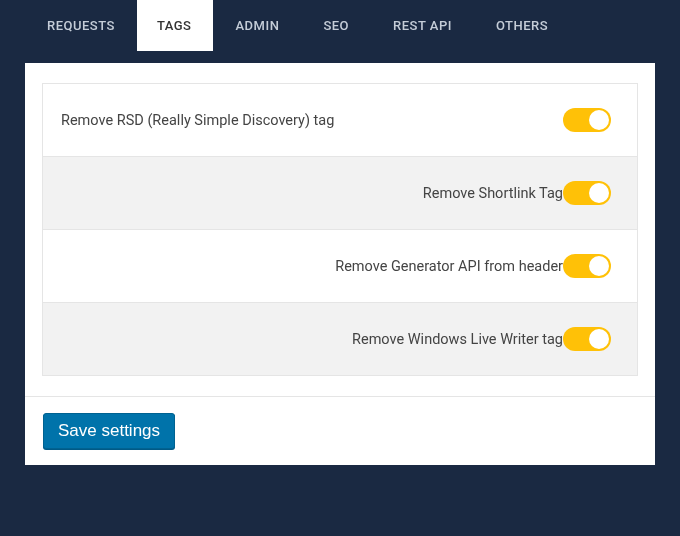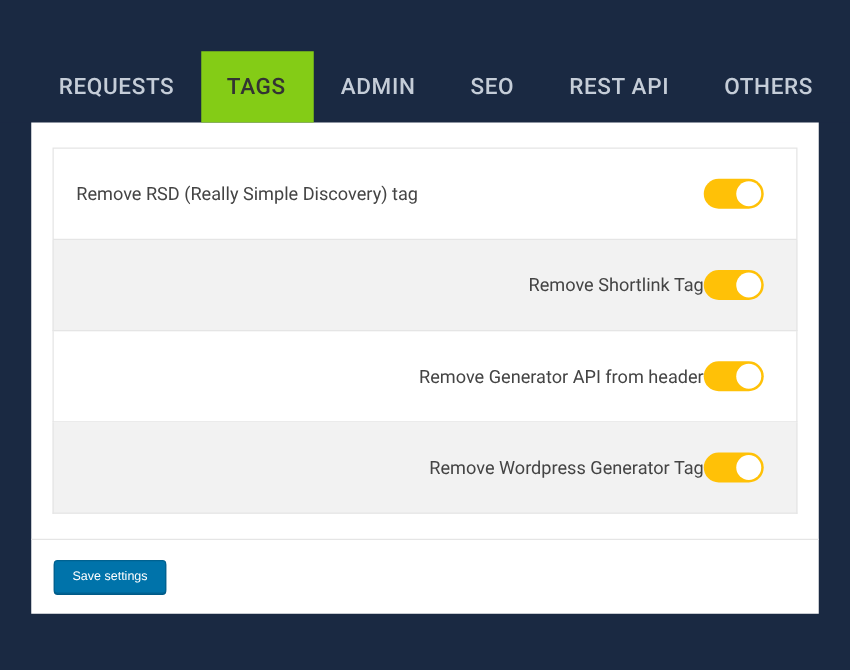--- a/index.html
+++ b/index.html
@@ -16,35 +16,34 @@
     }
     .tabs {
       display: flex;
       background: #1a2942;
       padding-left: 25px;
       padding-top: 0;
     }
     .tab {
       padding: 18px 22px;
       color: #c5cdd8;
-      font-size: 18px;
+      font-size: 13px;
       font-weight: 500;
       letter-spacing: 0.5px;
       cursor: pointer;
       text-transform: uppercase;
-      margin-top: 41px;
     }
     .tab.active {
-      background: #84cc16;
+      background: #ffffff;
       color: #333333;
       padding-left: 20px;
     }
     .content {
       background: #ffffff;
-      margin: 0 25px 25px 25px;
+      margin: 12px 25px 25px 25px;
       border-radius: 0;
     }
     .settings-list {
       padding: 20px 0 0 0;
     }
     .setting-row {
       display: flex;
       justify-content: space-between;
       align-items: center;
       padding: 24px 26px 24px 18px;
@@ -84,21 +83,21 @@
     .footer {
       border-top: 1px solid #e5e5e5;
       padding: 16px 18px;
       margin-top: 20px;
     }
     .save-button {
       background: #0073aa;
       color: #ffffff;
       border: 1px solid #006291;
       padding: 7px 14px;
-      font-size: 10px;
+      font-size: 17px;
       border-radius: 3px;
       cursor: pointer;
       box-shadow: 0 1px 0 #005a87;
     }
   </style>
 </head>
 <body>
 
 <div class="tabs">
   <div class="tab">REQUESTS</div>
@@ -123,21 +122,21 @@
         <div class="toggle-knob"></div>
       </div>
     </div>
     <div class="setting-row">
       <span class="setting-label">Remove Generator API from header</span>
       <div class="toggle">
         <div class="toggle-knob"></div>
       </div>
     </div>
     <div class="setting-row">
-      <span class="setting-label">Remove Wordpress Generator Tag</span>
+      <span class="setting-label">Remove Windows Live Writer tag</span>
       <div class="toggle">
         <div class="toggle-knob"></div>
       </div>
     </div>
   </div>
 
   <div class="footer">
     <button class="save-button">Save settings</button>
   </div>
 </div>

